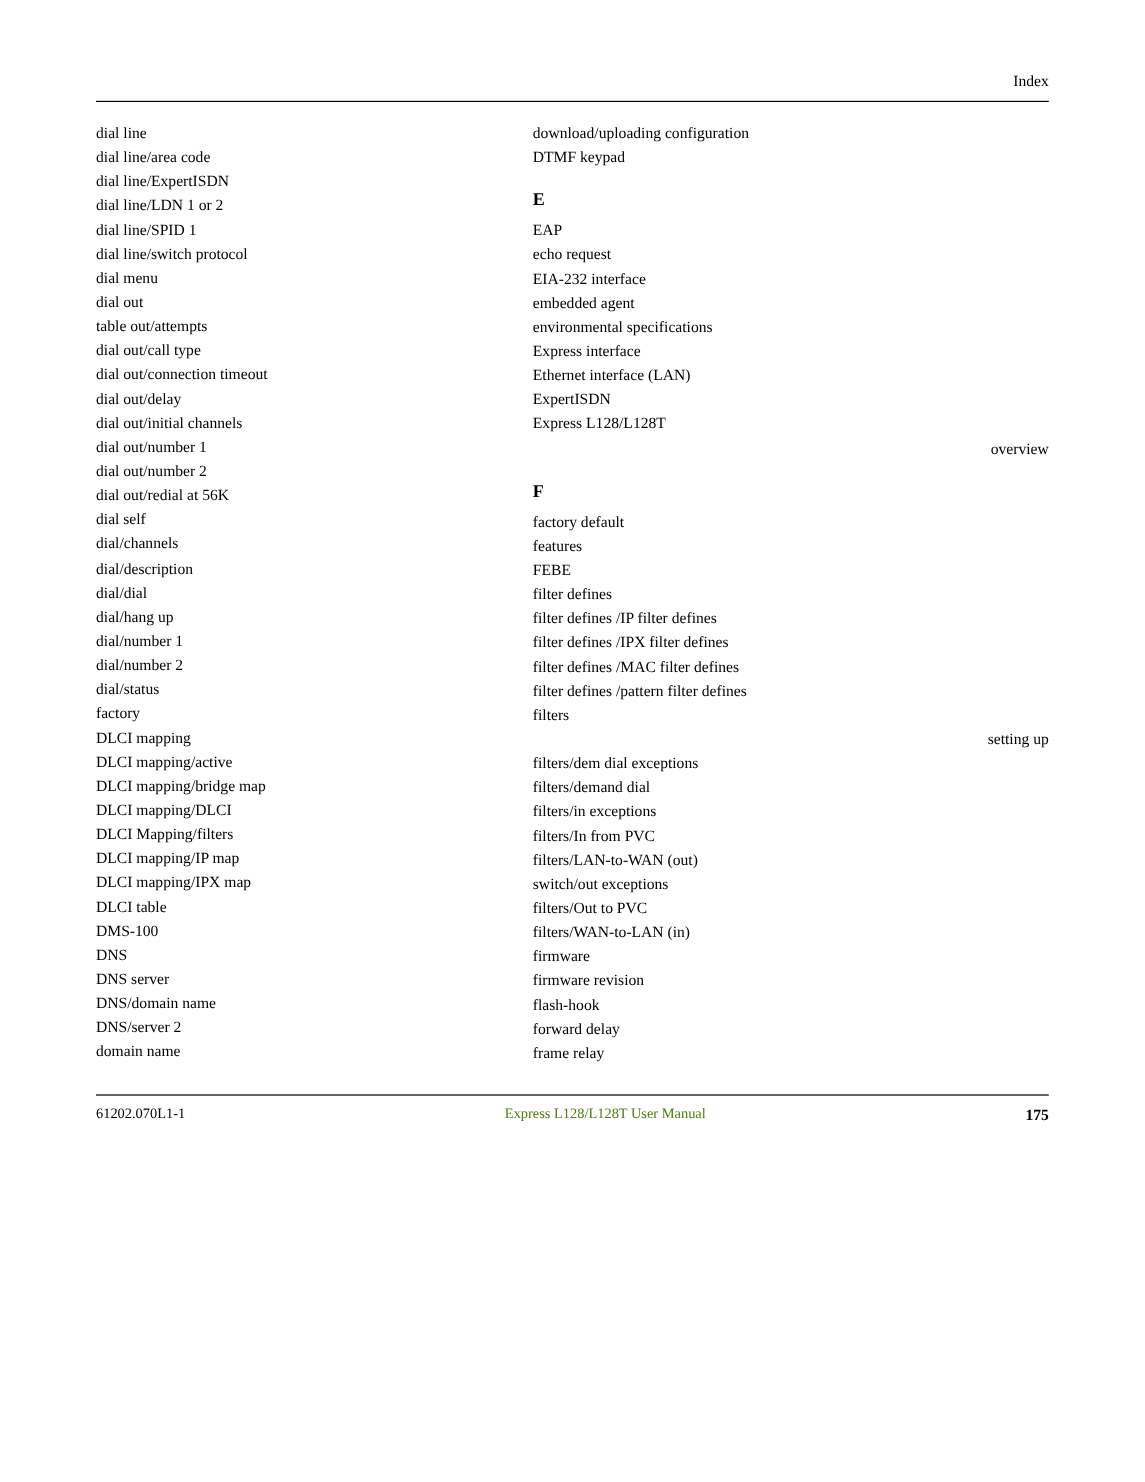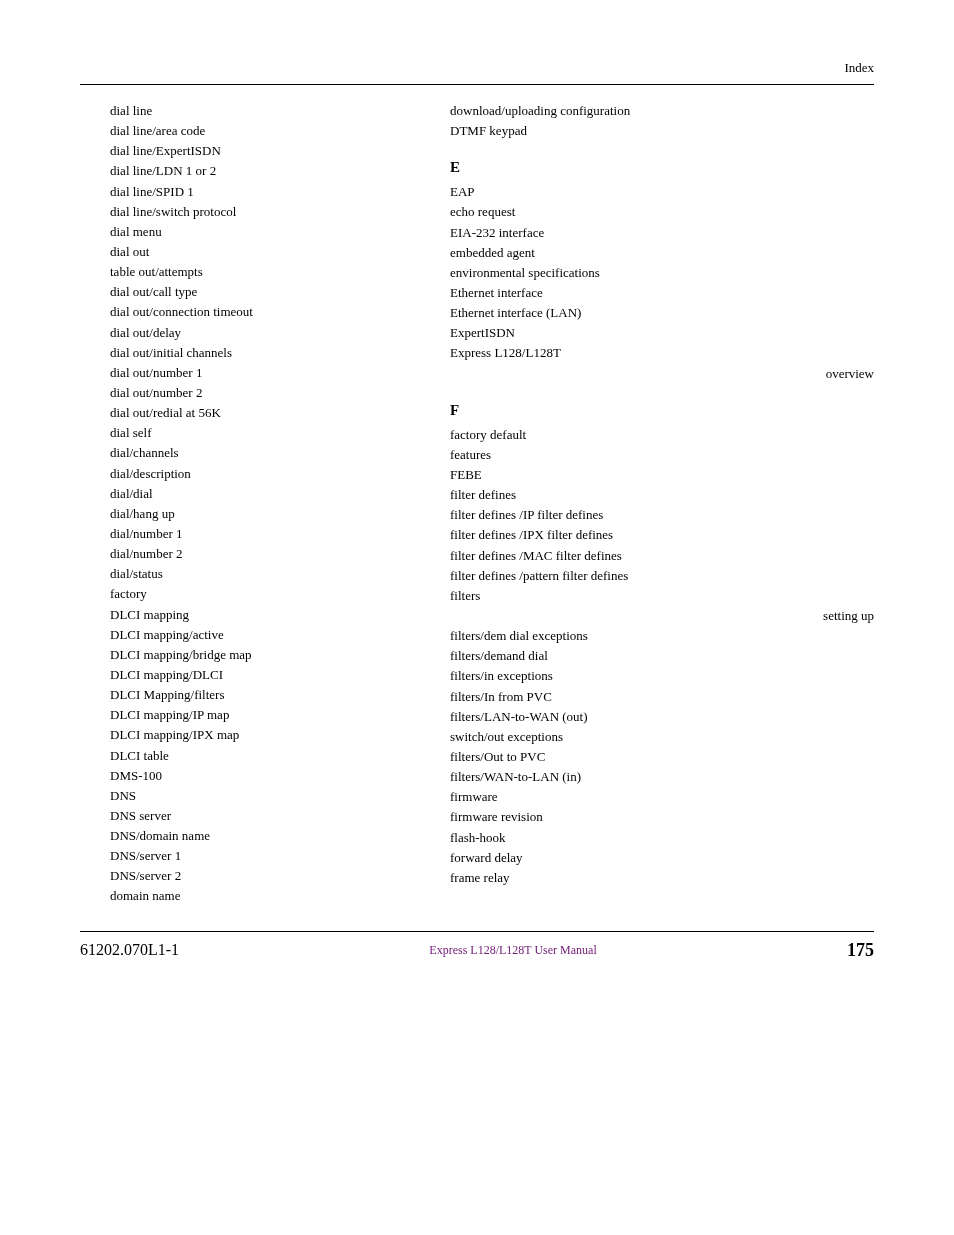--- a/index.html
+++ b/index.html
@@ -36,22 +36,21 @@
     }
 
     .header-rule {
       border: none;
       border-top: 1px solid #000;
       margin-bottom: 16px;
     }
 
     .content {
       display: flex;
-      gap: 20px;
-      margin-left: 30px;
+      gap: 44px;
     }
 
     .left-column {
       flex: 0 0 320px;
       min-width: 0;
     }
 
     .right-column {
       flex: 1;
       min-width: 0;
@@ -83,32 +82,32 @@
       margin-bottom: 8px;
     }
 
     .footer {
       display: flex;
       justify-content: space-between;
       align-items: center;
     }
 
     .footer-left {
-      font-size: 16px;
+      font-size: 12px;
       color: #000;
     }
 
     .footer-center {
       font-size: 12px;
-      color: #701a75;
+      color: #4d7c0f;
       text-align: left;
     }
 
     .footer-right {
-      font-size: 18px;
+      font-size: 13px;
       font-weight: bold;
       color: #000;
     }
   </style>
 </head>
 <body>
 
 <div class="page">
 
   <div class="header">
@@ -151,36 +150,35 @@
         <div class="index-item">DLCI mapping/bridge map</div>
         <div class="index-item">DLCI mapping/DLCI</div>
         <div class="index-item">DLCI Mapping/filters</div>
         <div class="index-item">DLCI mapping/IP map</div>
         <div class="index-item">DLCI mapping/IPX map</div>
         <div class="index-item">DLCI table</div>
         <div class="index-item">DMS-100</div>
         <div class="index-item">DNS</div>
         <div class="index-item">DNS server</div>
         <div class="index-item">DNS/domain name</div>
-        <div class="index-item">DNS/server 1</div>
         <div class="index-item">DNS/server 2</div>
         <div class="index-item">domain name</div>
       </div>
 
     <div class="right-column">
 
     <div class="index-item">download/uploading configuration</div>
         <div class="index-item">DTMF keypad</div>
         <div class="section-letter">E</div>
         <div class="index-item">EAP</div>
         <div class="index-item">echo request</div>
         <div class="index-item">EIA-232 interface</div>
         <div class="index-item">embedded agent</div>
         <div class="index-item">environmental specifications</div>
-        <div class="index-item">Ethernet interface</div>
+        <div class="index-item">Express interface</div>
         <div class="index-item">Ethernet interface (LAN)</div>
         <div class="index-item">ExpertISDN</div>
         <div class="index-item">Express L128/L128T</div>
         <div class="index-item indented">overview</div>
         <div class="section-letter">F</div>
         <div class="index-item">factory default</div>
         <div class="index-item">features</div>
         <div class="index-item">FEBE</div>
         <div class="index-item">filter defines</div>
         <div class="index-item">filter defines /IP filter defines</div>

